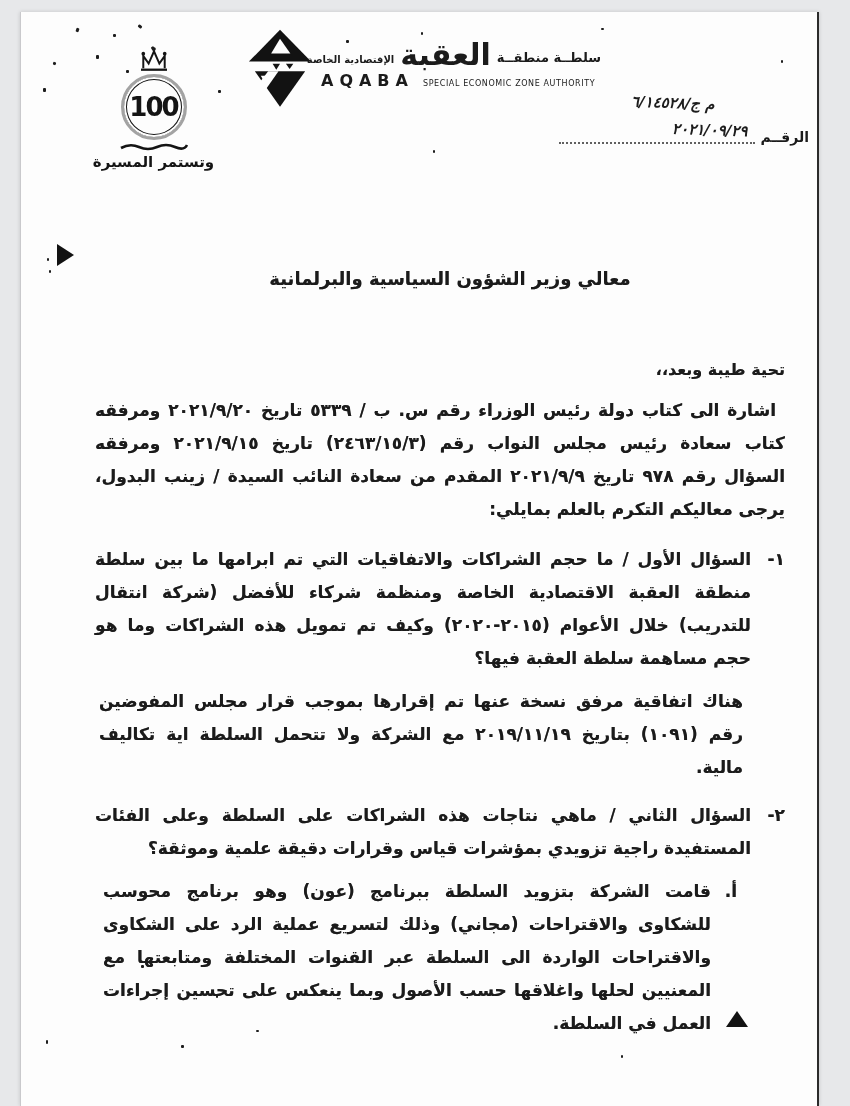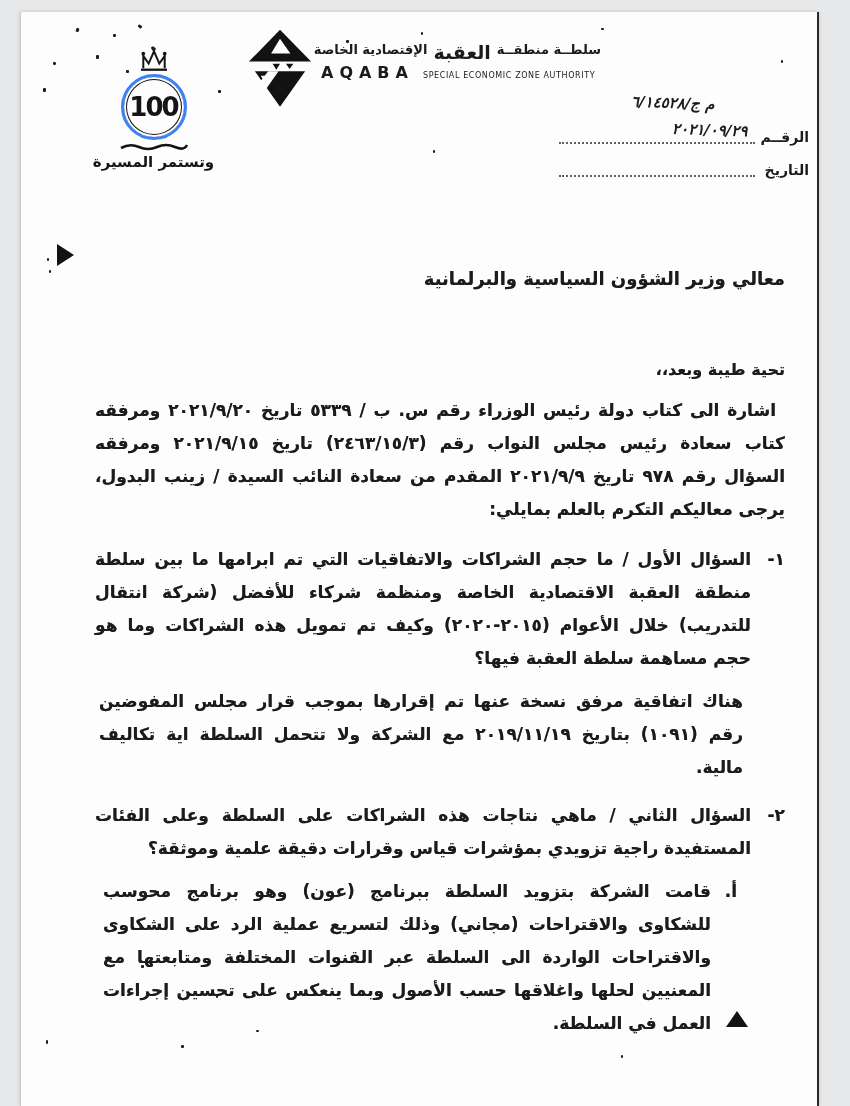--- a/index.html
+++ b/index.html
@@ -13,52 +13,52 @@
     position:absolute;left:20px;top:12px;width:796px;height:1094px;
     background:#fdfdfd;
     border-right:2px solid #2b2b2b;
     border-left:1px solid #c9c9cc;
     box-shadow:0 0 4px rgba(0,0,0,.15);
   }
   
   .cent{position:absolute;left:70px;top:34px;width:125px;text-align:center;color:#141414;}
   .cent svg{display:block;margin:0 auto;}
   .ring{
-    width:60px;height:60px;margin:2px auto 2px auto;border:3px solid #3b82f6;border-radius:50%;
+    width:60px;height:60px;margin:2px auto 2px auto;border:3px solid #a3a3a3;border-radius:50%;
     display:flex;align-items:center;justify-content:center;
     box-shadow:inset 0 0 0 2px #fdfdfd, inset 0 0 0 3px #141414;
   }
   .ring span{font-size:26px;font-weight:900;letter-spacing:-2px;}
   .cent .slogan{font-size:15px;font-weight:bold;margin-top:2px;direction:rtl;}
   
   .diamond{position:absolute;left:222px;top:16px;}
   .aseza-text{position:absolute;left:300px;top:30px;width:280px;}
   .ar-line{direction:rtl;display:flex;align-items:flex-end;gap:6px;white-space:nowrap;}
   .ar-pre{font-size:13px;font-weight:bold;padding-bottom:3px;}
-  .ar-name{font-size:19px;font-weight:900;line-height:.85;}
-  .ar-suf{font-size:13px;font-weight:bold;padding-bottom:3px;}
+  .ar-name{font-size:30px;font-weight:900;line-height:.85;}
+  .ar-suf{font-size:10px;font-weight:bold;padding-bottom:3px;}
   .en-line{margin-top:3px;display:flex;gap:9px;align-items:baseline;white-space:nowrap;}
   .en-name{font-size:16px;font-weight:900;letter-spacing:6px;}
   .en-suf{font-size:8px;font-weight:normal;letter-spacing:.6px;}
   
   .ref-block{position:absolute;top:82px;right:8px;width:252px;direction:rtl;}
   .hand{font-weight:bold;font-style:italic;font-size:15px;letter-spacing:1px;color:#1c1c1c;}
   .hand-number{margin-right:95px;width:fit-content;transform:rotate(2deg);margin-bottom:8px;}
   .ref-row{display:flex;direction:rtl;align-items:center;height:33px;position:relative;}
   .ref-label{width:54px;font-size:14px;font-weight:bold;flex:0 0 auto;}
   .ref-dots{flex:1;border-bottom:2px dotted #454545;height:12px;margin-left:2px;opacity:.85;}
   .hand-date{position:absolute;right:62px;top:1px;transform:rotate(2deg);}
   
   .content{
     position:absolute;top:250px;right:32px;left:74px;
     direction:rtl;text-align:justify;
     font-size:17px;line-height:33px;font-weight:bold;
     text-shadow:0 0 .5px rgba(0,0,0,.55);
   }
-  .title{text-align:right;font-size:18px;margin:0 0 58px 0;padding-left:20px;}
+  .title{text-align:center;font-size:18px;margin:0 0 58px 0;padding-left:20px;}
   .greeting{text-align:right;font-size:16px;margin:0 0 8px 0;}
   .intro{text-indent:9px;margin:0 0 17px 0;}
   .q-item{display:flex;margin:0 0 10px 0;}
   .q-marker{flex:0 0 34px;}
   .q-text{flex:1;text-align:justify;}
   .answer1{margin:4px 42px 15px 4px;}
   .sub-item{display:flex;margin:2px 48px 0 8px;}
   .sub-marker{flex:0 0 26px;}
   
   .mark-right{position:absolute;left:36px;top:232px;width:0;height:0;
@@ -113,24 +113,20 @@
     </div>
   </div>
 
   <div class="ref-block">
     <div class="hand hand-number">م ج/٦/١٤٥٢٨</div>
     <div class="ref-row">
       <span class="ref-label">الرقــم</span>
       <span class="ref-dots"></span>
       <span class="hand hand-date">٢٠٢١/٠٩/٢٩</span>
     </div>
-    <div class="ref-row">
-      <span class="ref-label">التاريخ</span>
-      <span class="ref-dots"></span>
-    </div>
   </div>
 
   <div class="content">
     <div class="title">معالي وزير الشؤون السياسية والبرلمانية</div>
     <div class="greeting">تحية طيبة وبعد،،</div>
     <p class="intro">اشارة الى كتاب دولة رئيس الوزراء رقم س. ب / ٥٣٣٩ تاريخ ٢٠٢١/٩/٢٠ ومرفقه كتاب سعادة رئيس مجلس النواب رقم (٢٤٦٣/١٥/٣) تاريخ ٢٠٢١/٩/١٥ ومرفقه السؤال رقم ٩٧٨ تاريخ ٢٠٢١/٩/٩ المقدم من سعادة النائب السيدة / زينب البدول، يرجى معاليكم التكرم بالعلم بمايلي:</p>
 
     <div class="q-item">
       <span class="q-marker">١-</span>
       <span class="q-text">السؤال الأول / ما حجم الشراكات والاتفاقيات التي تم ابرامها ما بين سلطة منطقة العقبة الاقتصادية الخاصة ومنظمة شركاء للأفضل (شركة انتقال للتدريب) خلال الأعوام (⁦٢٠١٥-٢٠٢٠⁩) وكيف تم تمويل هذه الشراكات وما هو حجم مساهمة سلطة العقبة فيها؟</span>

